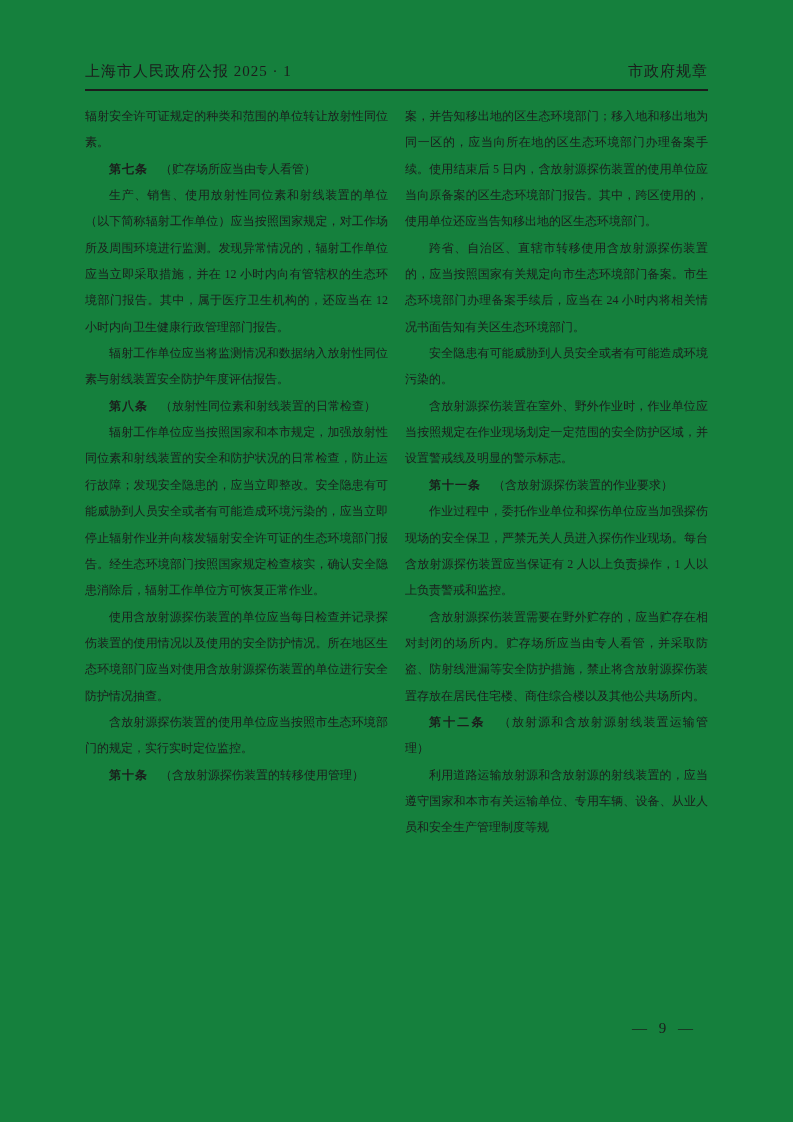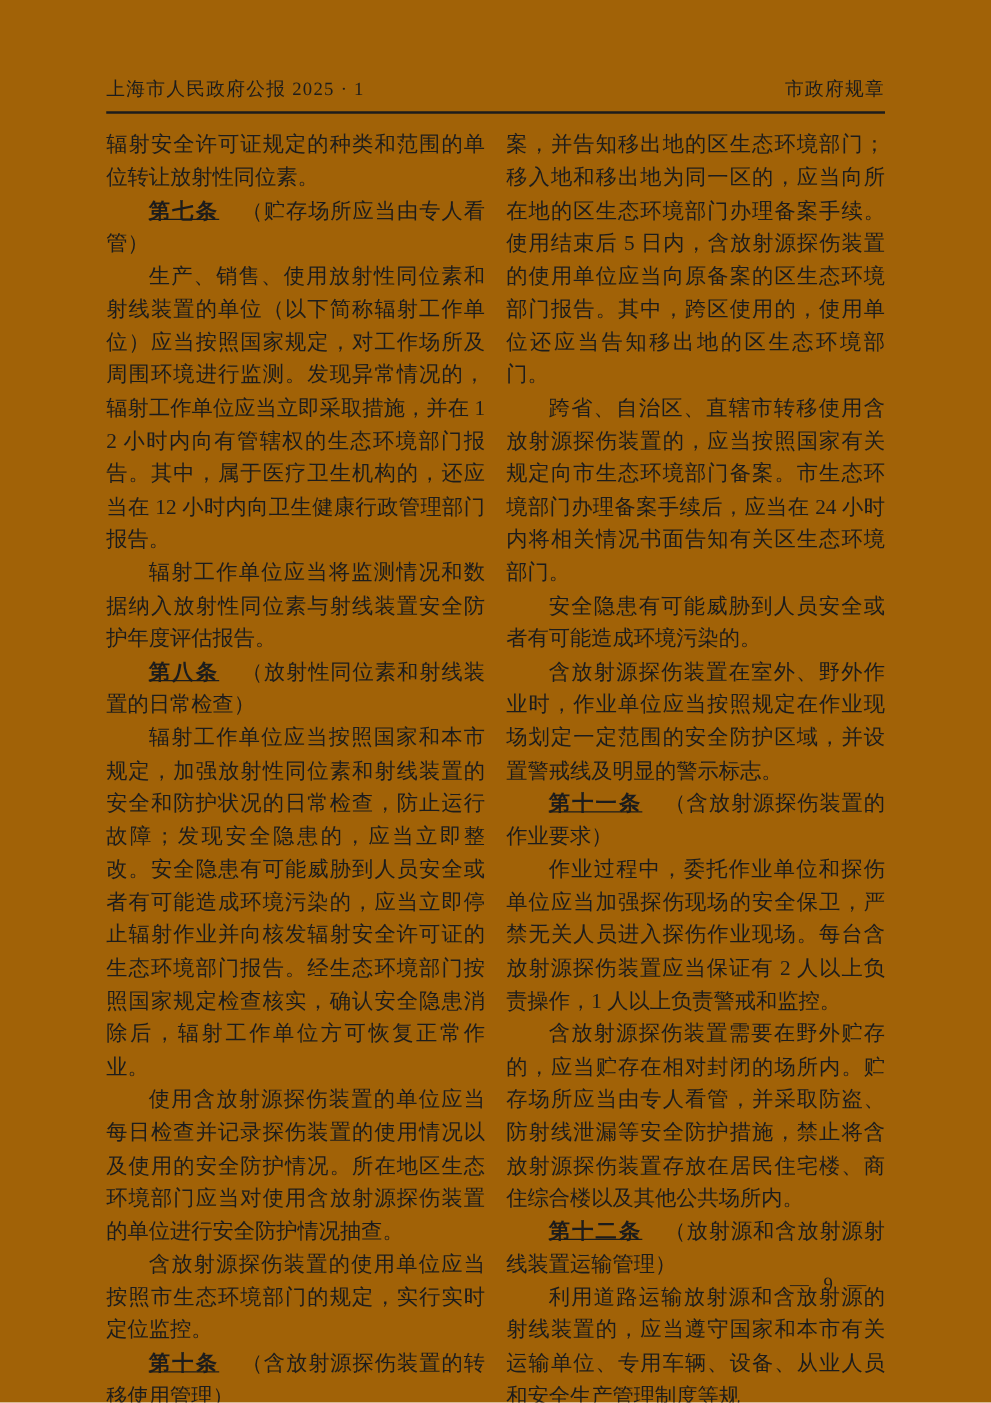--- a/index.html
+++ b/index.html
@@ -12,21 +12,21 @@
     height: 1122px;
     position: relative;
     font-family: "Liberation Serif", serif;
     color: #1c1c1c;
     overflow: hidden;
   }
   .page {
     position: absolute;
     left: 0; top: 0;
     width: 793px; height: 1122px;
-    background: #a16207;
+    background: #15803d;
   }
   .page-header {
     position: absolute;
     left: 85px;
     top: 62px;
     width: 623px;
     display: flex;
     justify-content: space-between;
     align-items: baseline;
     font-size: 15px;
@@ -46,35 +46,34 @@
     top: 103px;
     width: 624px;
     display: flex;
     gap: 17px;
   }
   .column {
     width: 303px;
   }
   .para {
     margin: 0;
-    font-size: 17px;
+    font-size: 12px;
     line-height: 26.35px;
     text-align: justify;
     text-justify: inter-character;
     text-indent: 2em;
     word-break: break-all;
   }
   .para.no-indent {
     text-indent: 0;
   }
   .para b {
     font-family: "Liberation Sans", sans-serif;
     font-weight: bold;
     letter-spacing: 1px;
-    text-decoration: underline;
   }
   .page-number {
     position: absolute;
     top: 1020px;
     right: 96px;
     font-size: 15px;
     letter-spacing: 4px;
     white-space: nowrap;
   }
 </style>

